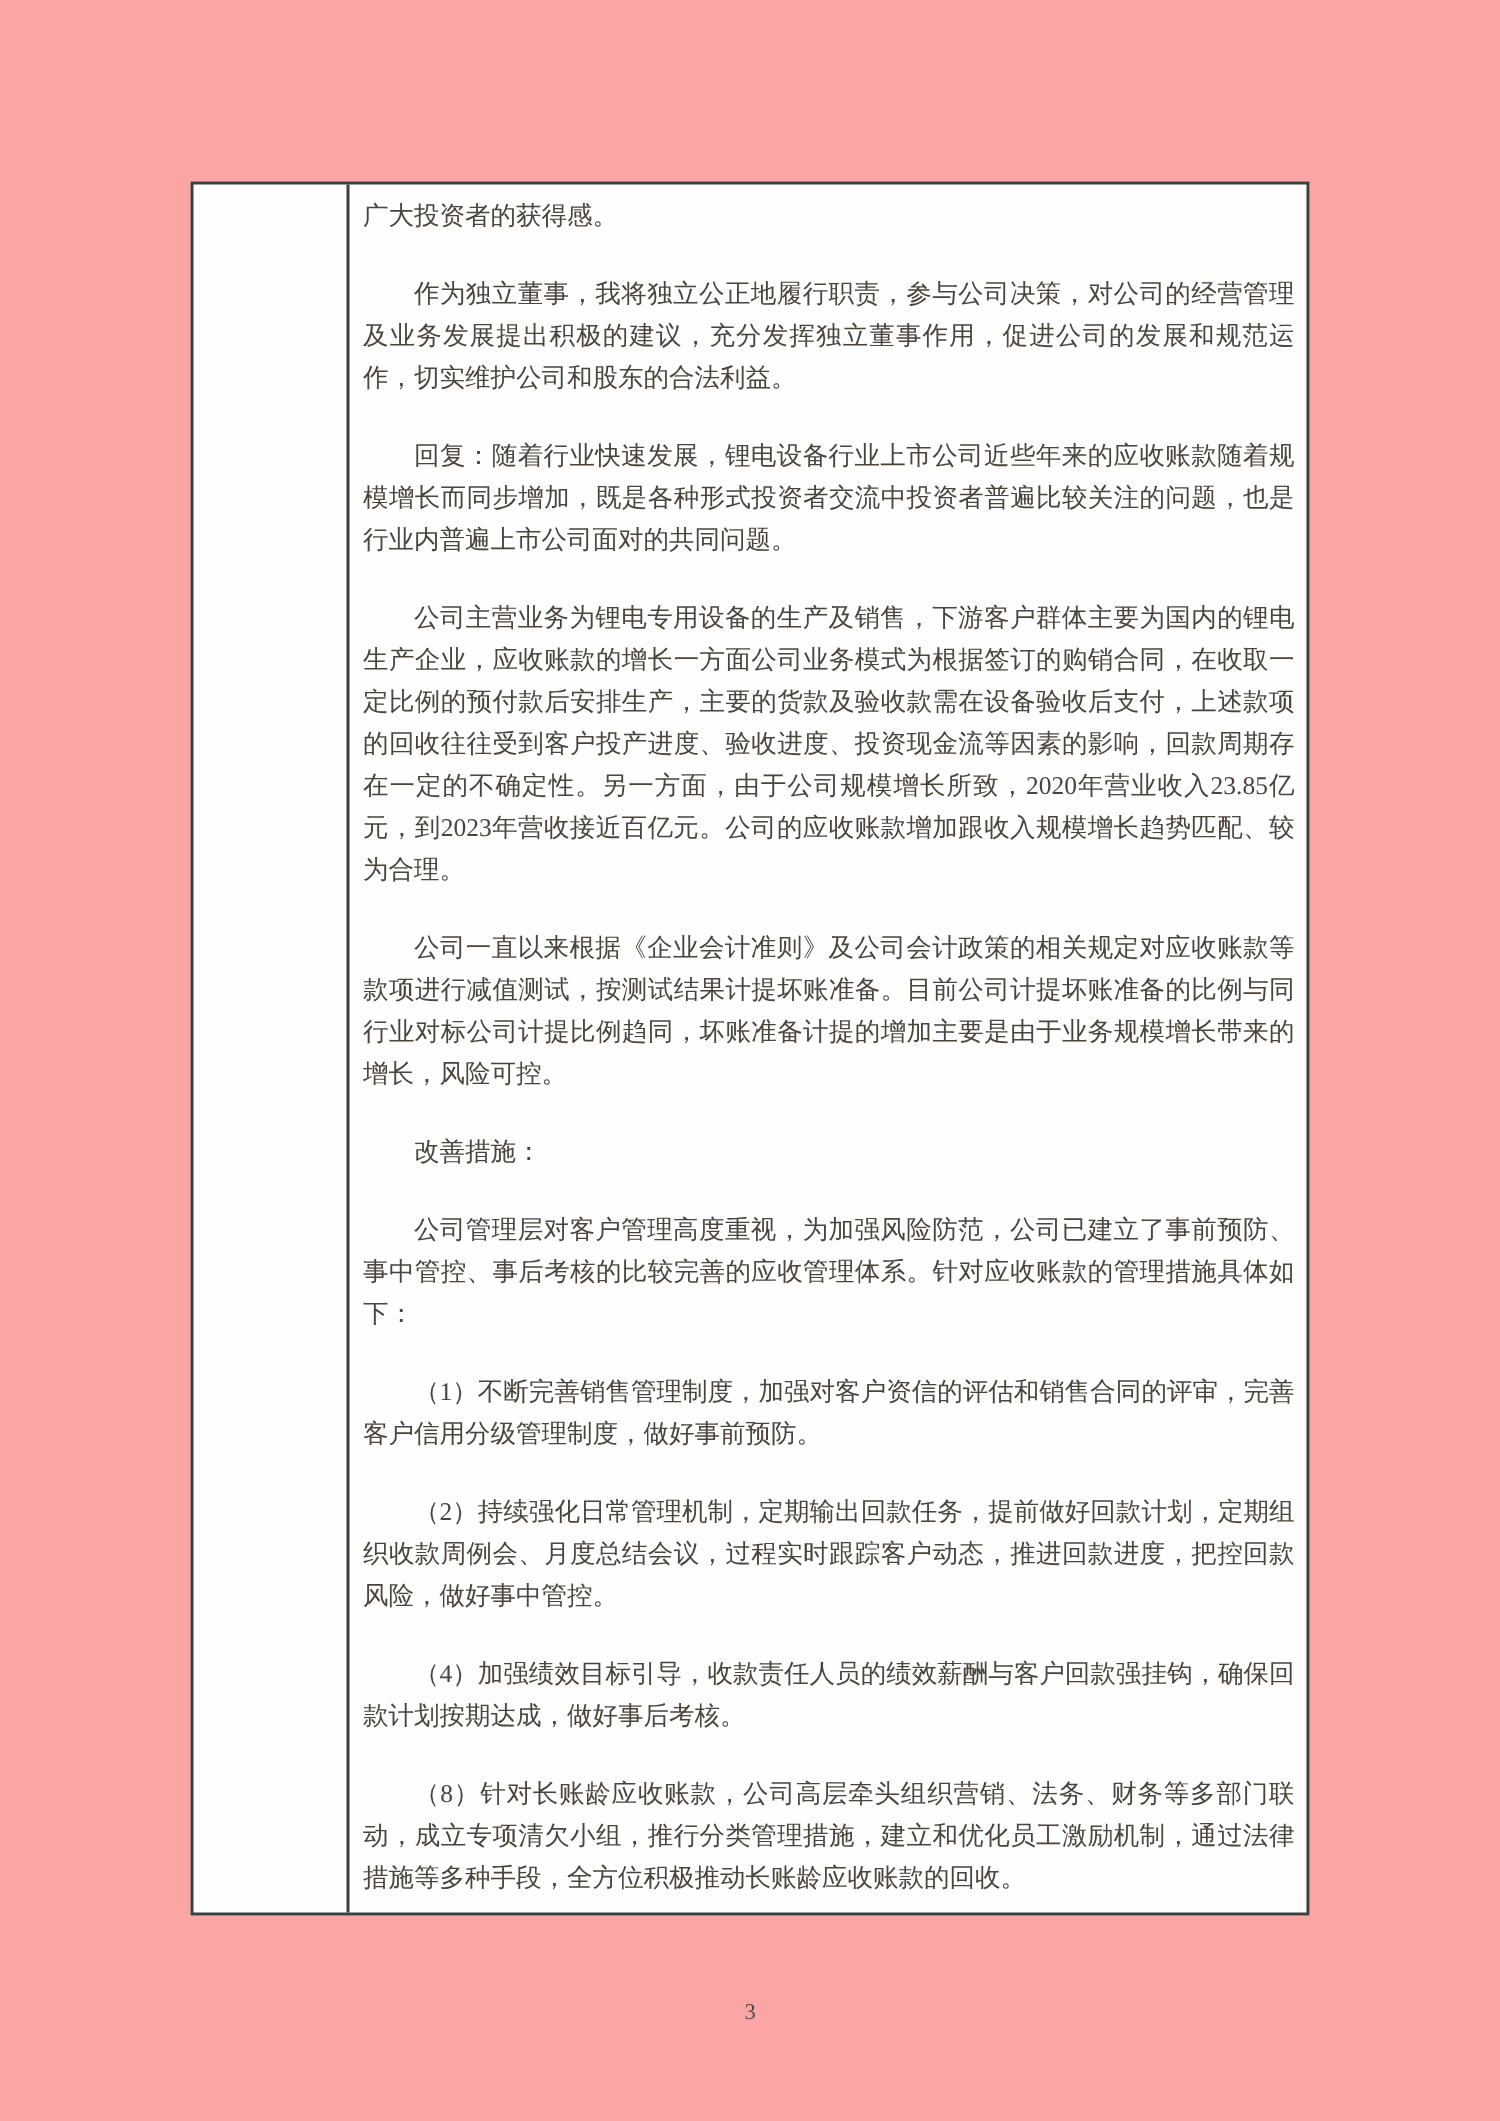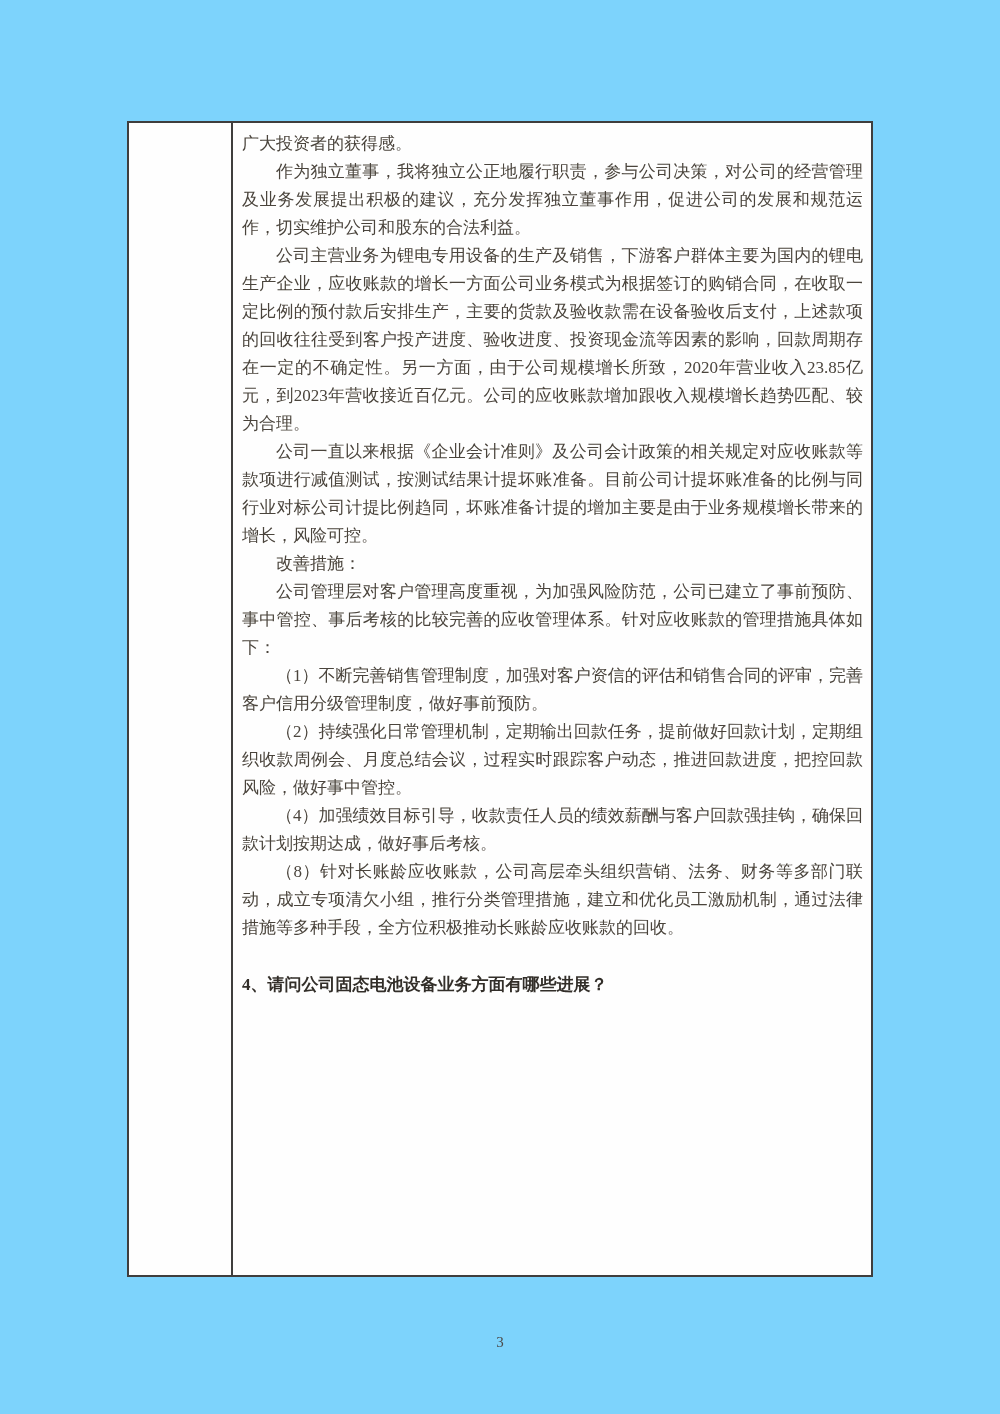--- a/index.html
+++ b/index.html
@@ -4,21 +4,21 @@
 <style>
   html, body {
     margin: 0;
     padding: 0;
     background: #ffffff;
   }
   .page {
     position: relative;
     width: 1000px;
     height: 1414px;
-    background: #7dd3fc;
+    background: #fca5a5;
     font-family: "Liberation Serif", "DejaVu Serif", serif;
     overflow: hidden;
   }
   .doc-table {
     position: absolute;
     left: 127px;
     top: 121px;
     width: 746px;
     height: 1156px;
     border: 2px solid #3f3e3d;
@@ -40,20 +40,21 @@
     line-height: 28px;
     color: #4a443c;
     text-align: justify;
     overflow: hidden;
   }
   .right-cell p {
     margin: 0;
   }
   .right-cell p.indent {
     text-indent: 2em;
+    margin-top: 24px;
   }
   .right-cell p.qhead {
     font-weight: bold;
     color: #322e29;
   }
   .right-cell p.gap-before {
     margin-top: 29px;
   }
   .page-footer {
     position: absolute;
@@ -68,20 +69,21 @@
 </head>
 <body>
 
 <div class="page">
 
   <div class="doc-table">
     <div class="left-cell"></div>
     <div class="right-cell" id="qa-content">
         <p>广大投资者的获得感。</p>
         <p class="indent">作为独立董事，我将独立公正地履行职责，参与公司决策，对公司的经营管理及业务发展提出积极的建议，充分发挥独立董事作用，促进公司的发展和规范运作，切实维护公司和股东的合法利益。</p>
+        <p class="indent">回复：随着行业快速发展，锂电设备行业上市公司近些年来的应收账款随着规模增长而同步增加，既是各种形式投资者交流中投资者普遍比较关注的问题，也是行业内普遍上市公司面对的共同问题。</p>
         <p class="indent">公司主营业务为锂电专用设备的生产及销售，下游客户群体主要为国内的锂电生产企业，应收账款的增长一方面公司业务模式为根据签订的购销合同，在收取一定比例的预付款后安排生产，主要的货款及验收款需在设备验收后支付，上述款项的回收往往受到客户投产进度、验收进度、投资现金流等因素的影响，回款周期存在一定的不确定性。另一方面，由于公司规模增长所致，2020年营业收入23.85亿元，到2023年营收接近百亿元。公司的应收账款增加跟收入规模增长趋势匹配、较为合理。</p>
         <p class="indent">公司一直以来根据《企业会计准则》及公司会计政策的相关规定对应收账款等款项进行减值测试，按测试结果计提坏账准备。目前公司计提坏账准备的比例与同行业对标公司计提比例趋同，坏账准备计提的增加主要是由于业务规模增长带来的增长，风险可控。</p>
         <p class="indent">改善措施：</p>
         <p class="indent">公司管理层对客户管理高度重视，为加强风险防范，公司已建立了事前预防、事中管控、事后考核的比较完善的应收管理体系。针对应收账款的管理措施具体如下：</p>
         <p class="indent">（1）不断完善销售管理制度，加强对客户资信的评估和销售合同的评审，完善客户信用分级管理制度，做好事前预防。</p>
         <p class="indent">（2）持续强化日常管理机制，定期输出回款任务，提前做好回款计划，定期组织收款周例会、月度总结会议，过程实时跟踪客户动态，推进回款进度，把控回款风险，做好事中管控。</p>
         <p class="indent">（4）加强绩效目标引导，收款责任人员的绩效薪酬与客户回款强挂钩，确保回款计划按期达成，做好事后考核。</p>
         <p class="indent">（8）针对长账龄应收账款，公司高层牵头组织营销、法务、财务等多部门联动，成立专项清欠小组，推行分类管理措施，建立和优化员工激励机制，通过法律措施等多种手段，全方位积极推动长账龄应收账款的回收。</p>
         <p class="qhead gap-before">4、请问公司固态电池设备业务方面有哪些进展？</p>
       </div>

